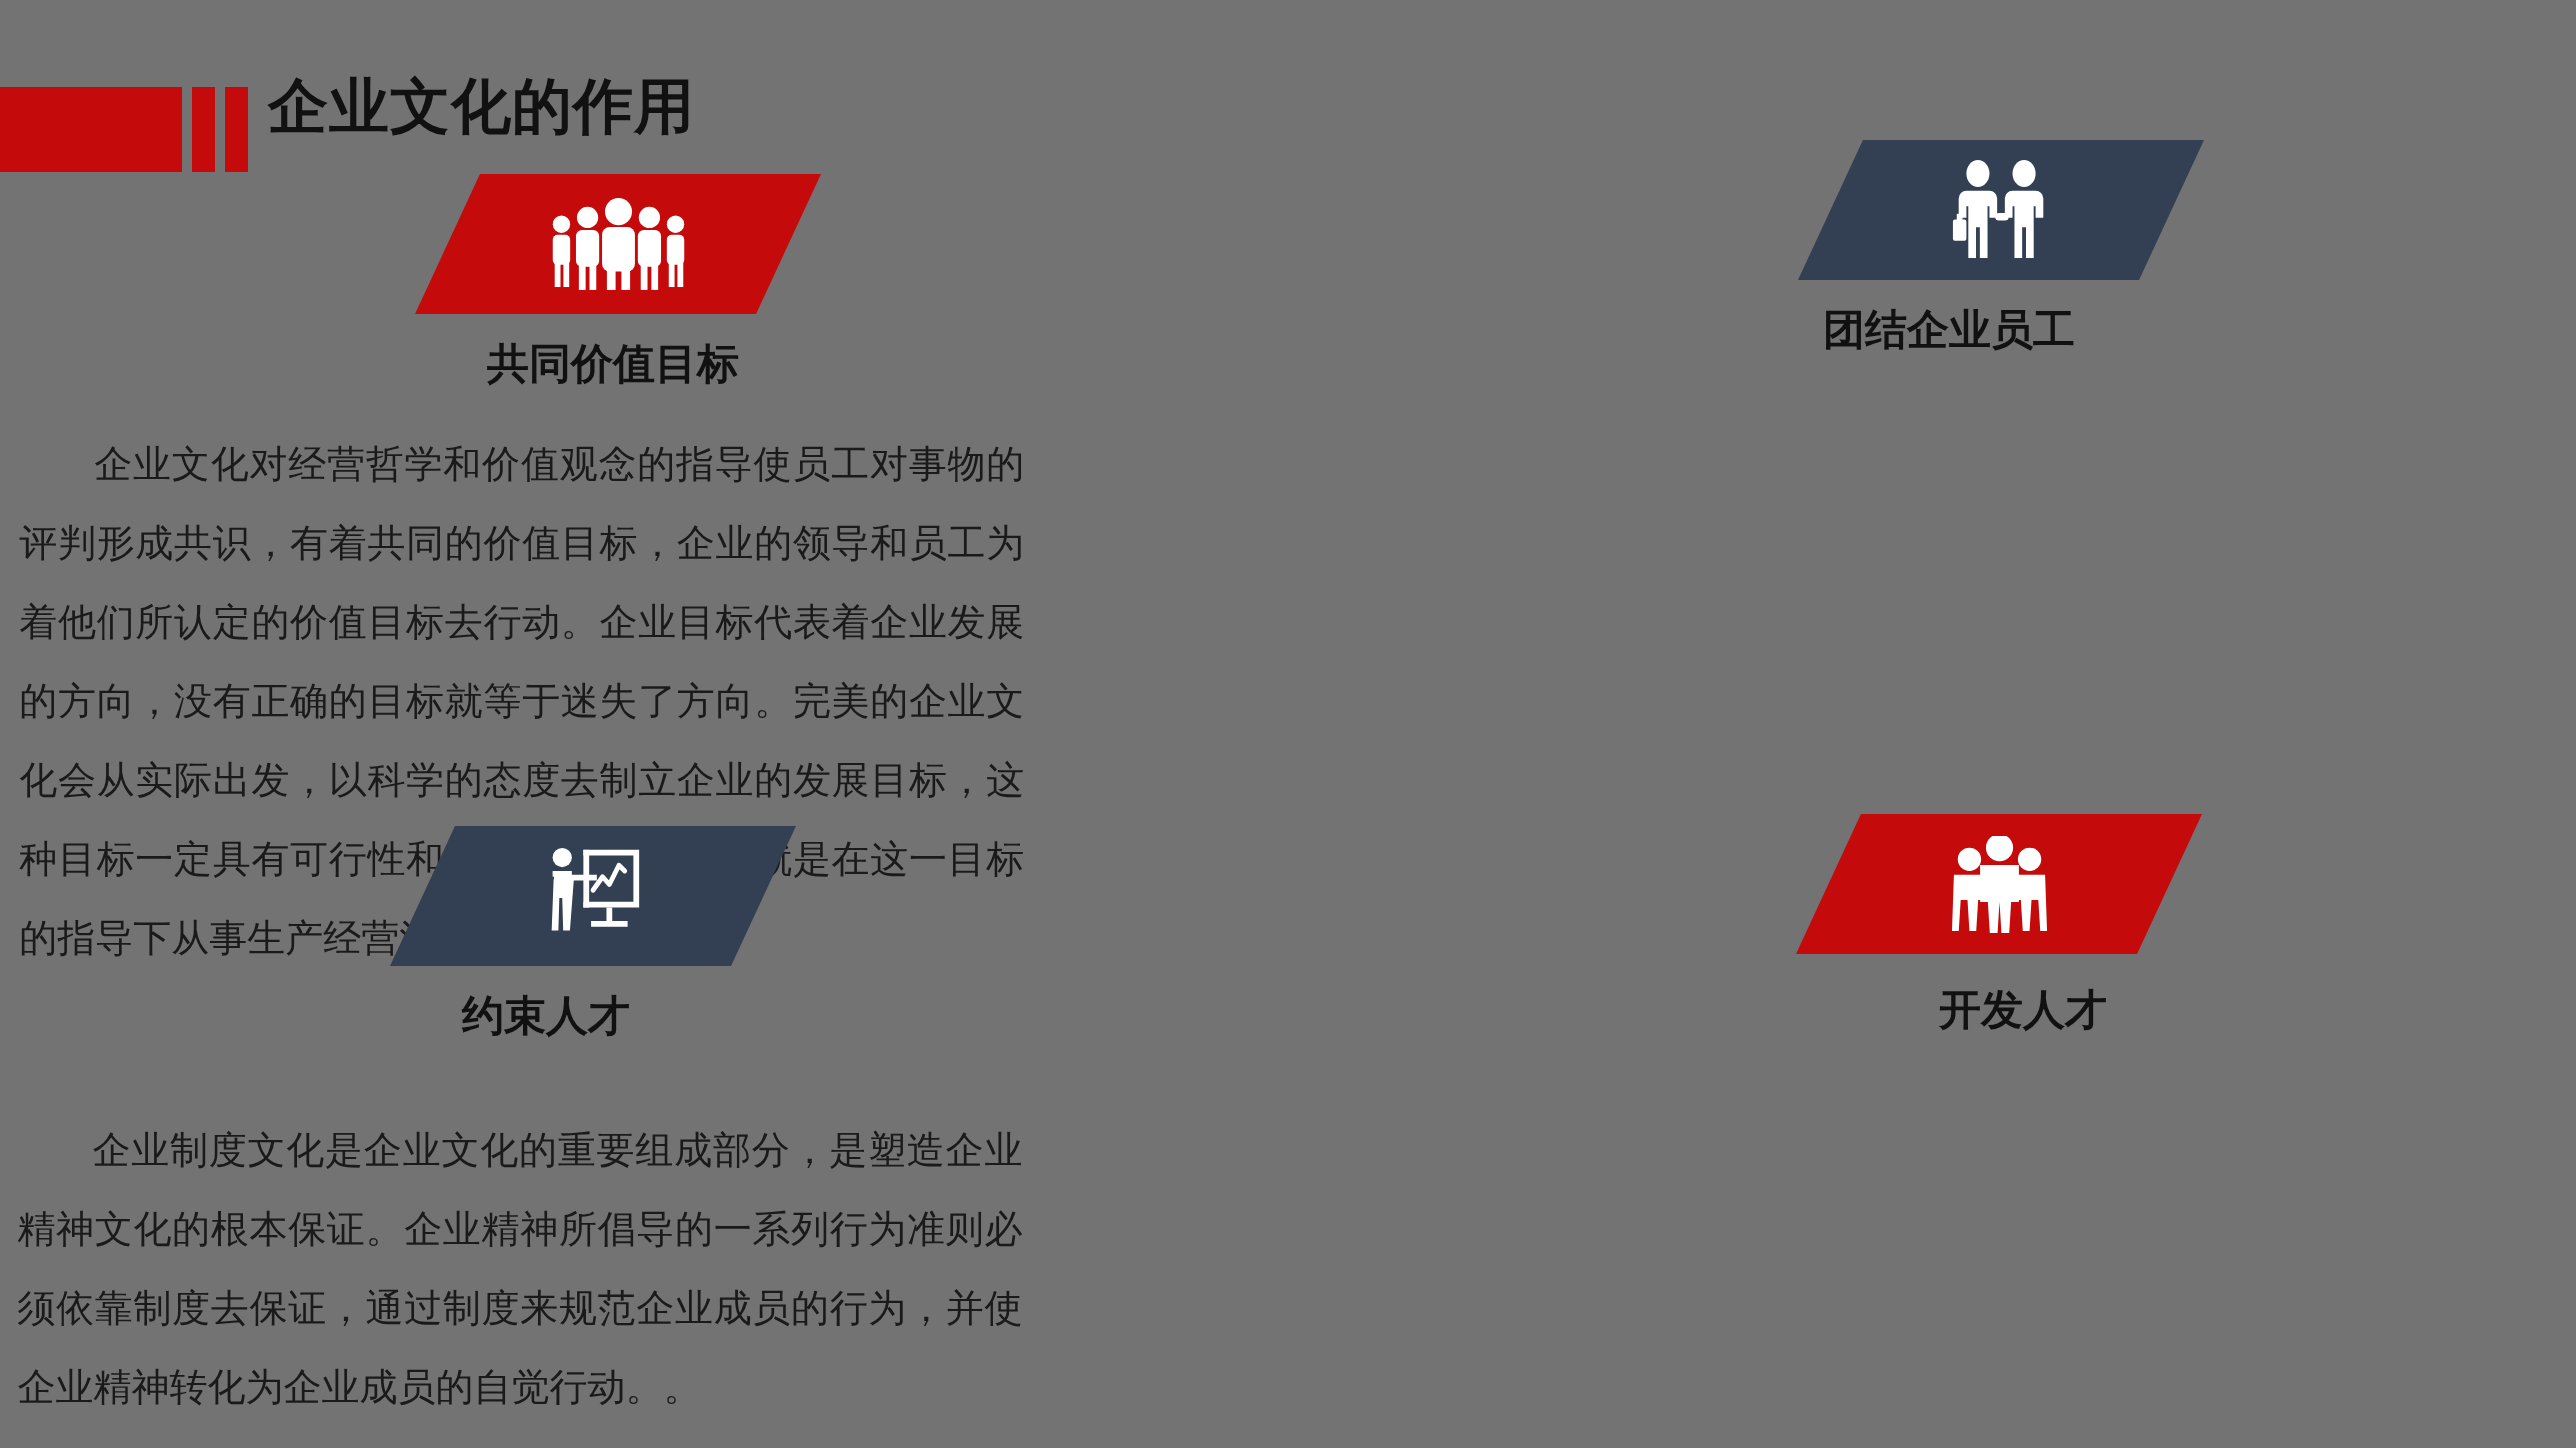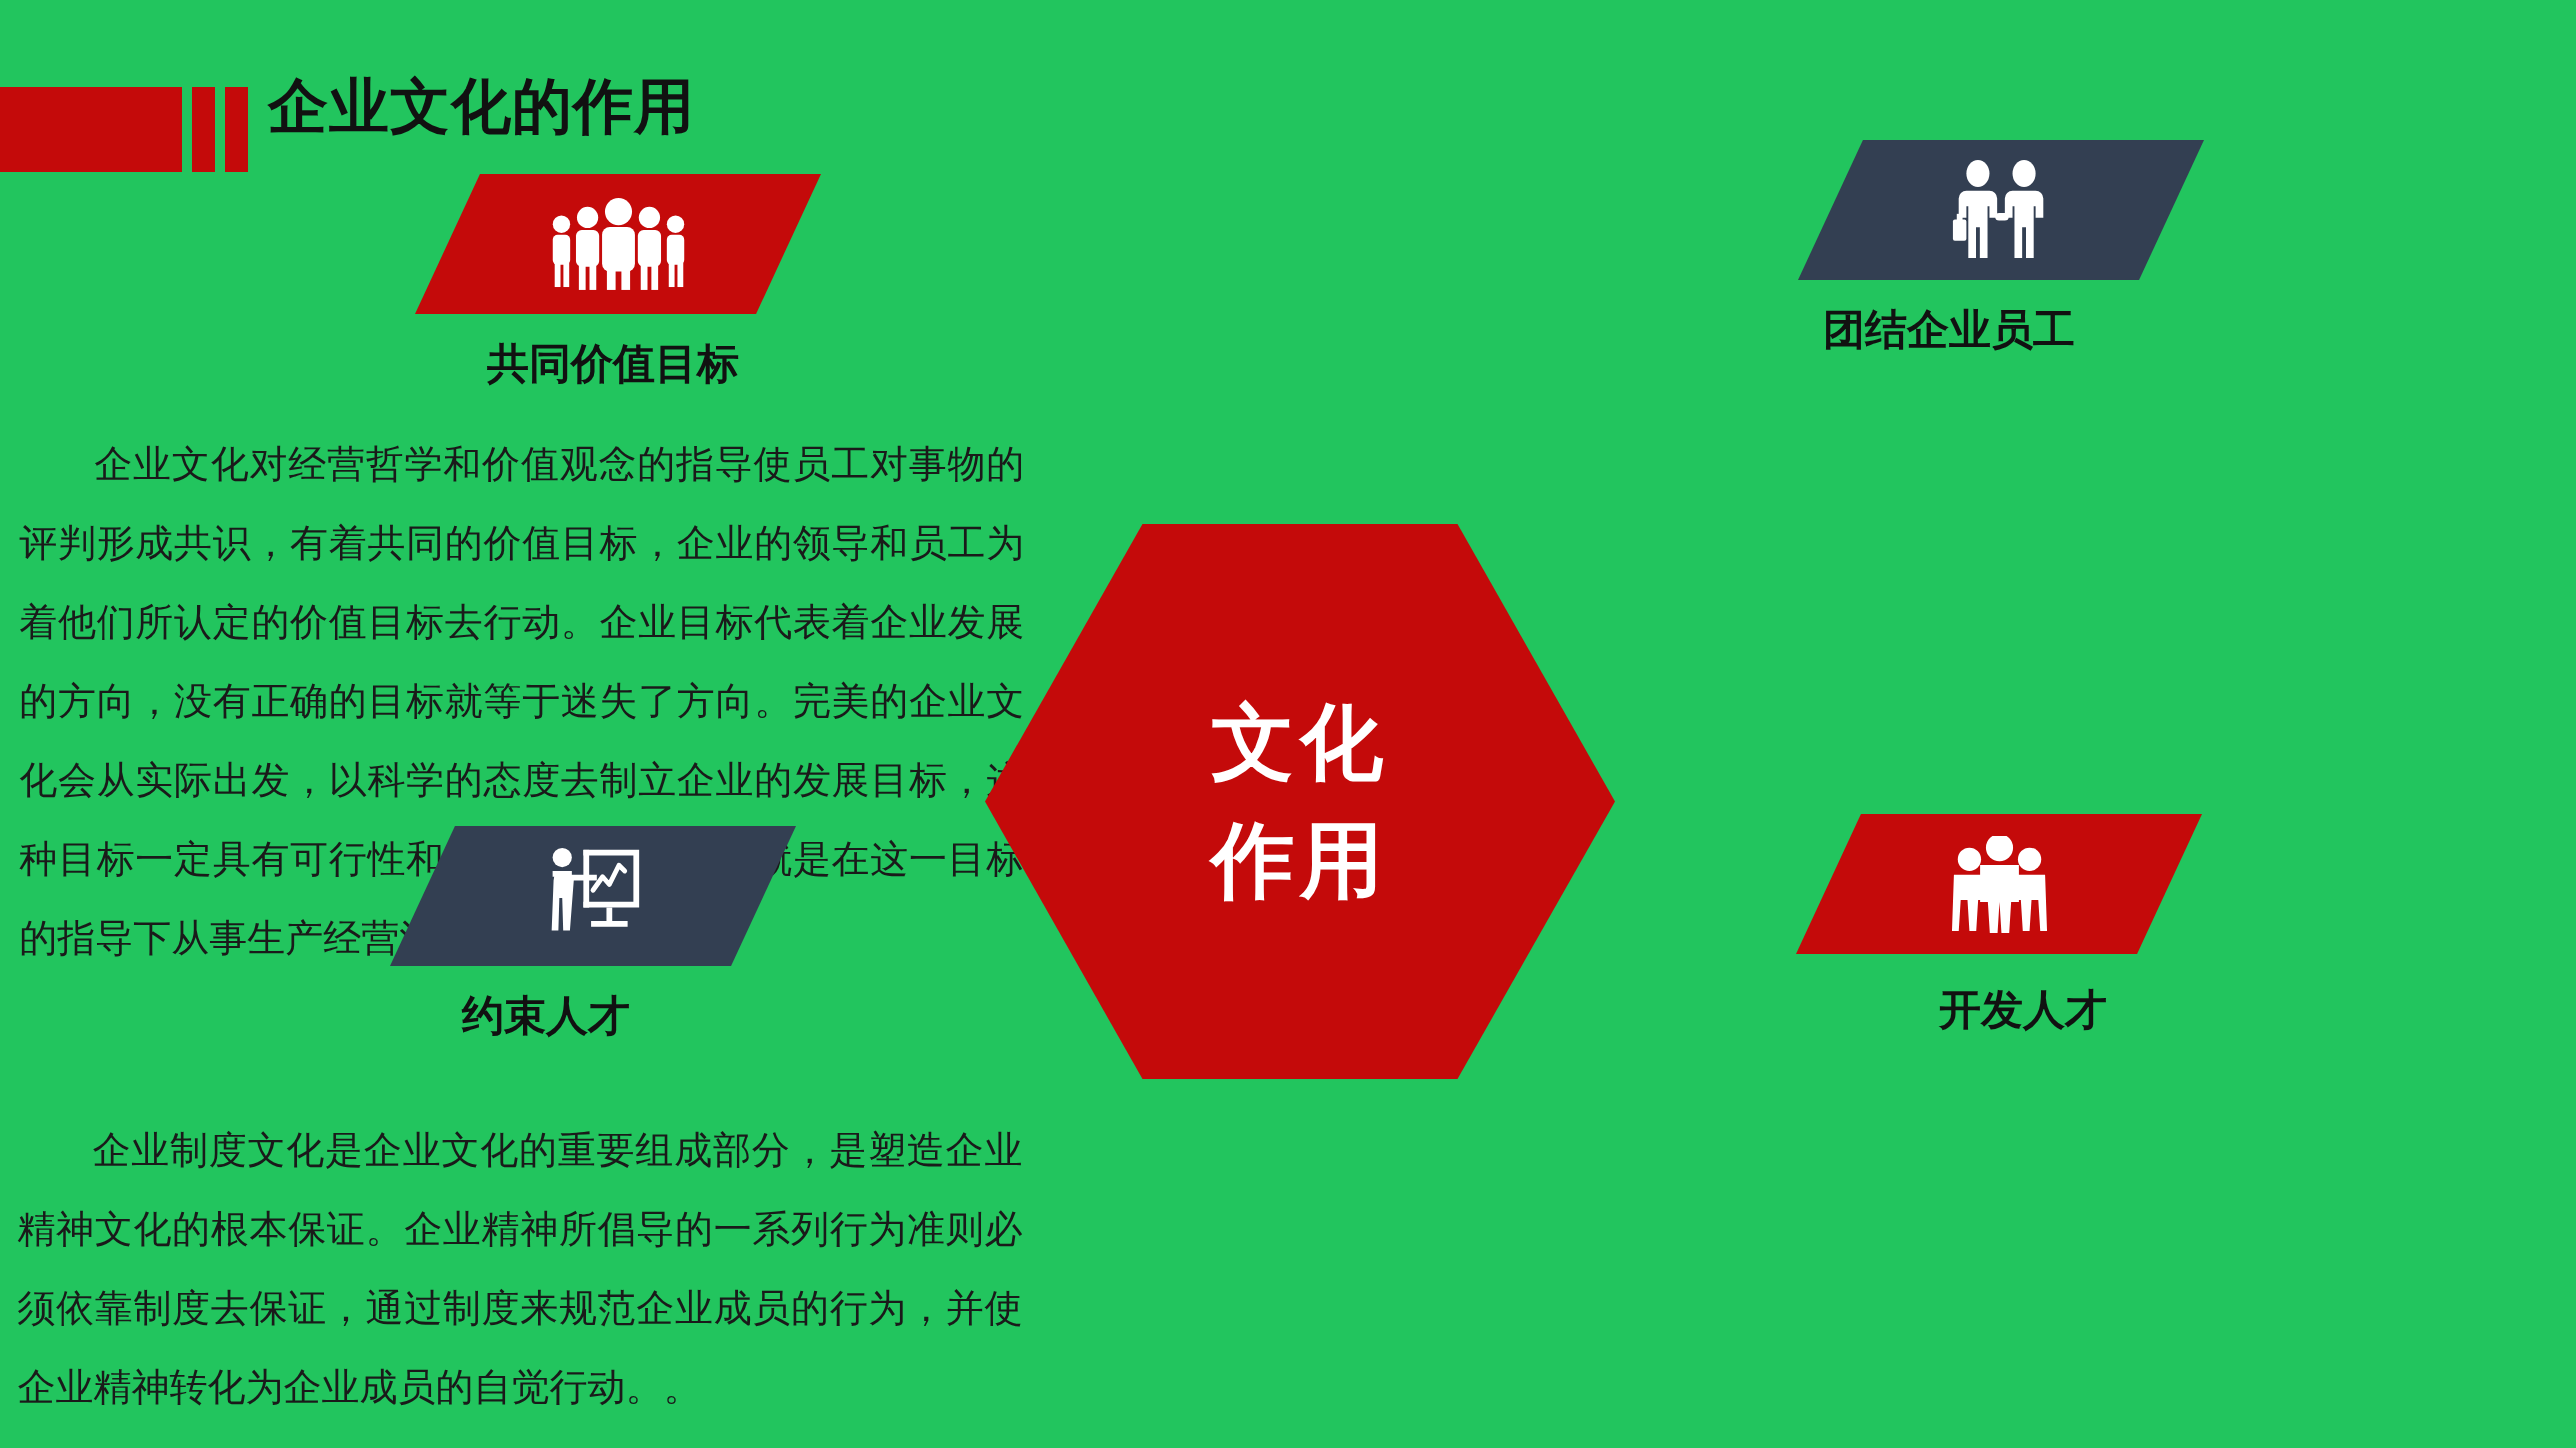--- a/index.html
+++ b/index.html
@@ -3,21 +3,21 @@
 <meta charset="utf-8">
 <style>
   html,body{margin:0;padding:0;}
   body{
     width:2576px;height:1449px;
     background:#ffffff;
     font-family:"Liberation Sans","DejaVu Sans",sans-serif;
     overflow:hidden;
     position:relative;
   }
-  .slide{position:absolute;left:0;top:0;width:2576px;height:1449px;background:#22c55e;}
+  .slide{position:absolute;left:0;top:0;width:2576px;height:1449px;background:#737373;}
 
   
   .title-bar{position:absolute;left:0;top:87px;width:182px;height:85px;background:#C40A0A;}
   .title-stripe{position:absolute;top:87px;width:23px;height:85px;background:#C40A0A;}
   .title-stripe.s1{left:192px;}
   .title-stripe.s2{left:225px;}
   .title-text{
     position:absolute;left:268px;top:77px;
     font-size:60px;font-weight:bold;color:#111111;
     letter-spacing:1px;line-height:1.0;white-space:nowrap;
@@ -134,24 +134,20 @@
           <rect x="10" y="56" width="6" height="8"></rect>
           <ellipse cx="80" cy="14" rx="12" ry="14"></ellipse>
           <path d="M68 32h24a8 8 0 0 1 8 8v20h-8V48h-2v54h-8V70h-4v32h-8V48h-2v12h-8V40a8 8 0 0 1 8-8z"></path>
           <rect x="50" y="55" width="14" height="8" rx="4"></rect>
         </g>
       </svg>
     </span>
   </div>
   <div class="sec-title" id="title-tr">团结企业员工</div>
 
-  <div class="hex">
-    <div class="hex-line">文化</div>
-    <div class="hex-line">作用</div>
-  </div>
 
   <div class="plate dark" id="plate-bl">
     <span>
       <svg width="104" height="100" viewBox="0 0 108 104">
         <g fill="#ffffff">
           <circle cx="22" cy="12" r="10"></circle>
           <path d="M12 26h20v6H12z"></path>
           <path d="M14 30h16l28 0v6H34l-4 52h-7l-1-34h-3l-1 34h-7l2-52z"></path>
           <rect x="19" y="30" width="5" height="16"></rect>
           <path d="M44 4h58v60H44v-6h52V10H44z"></path>

